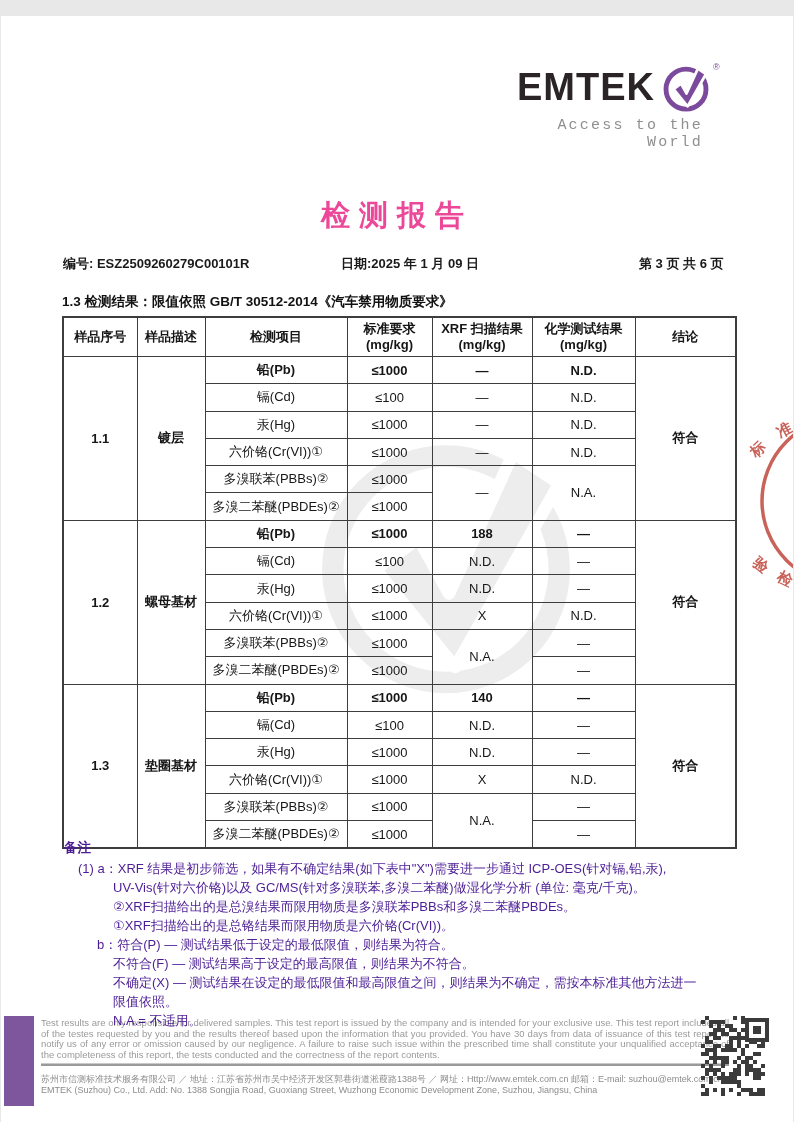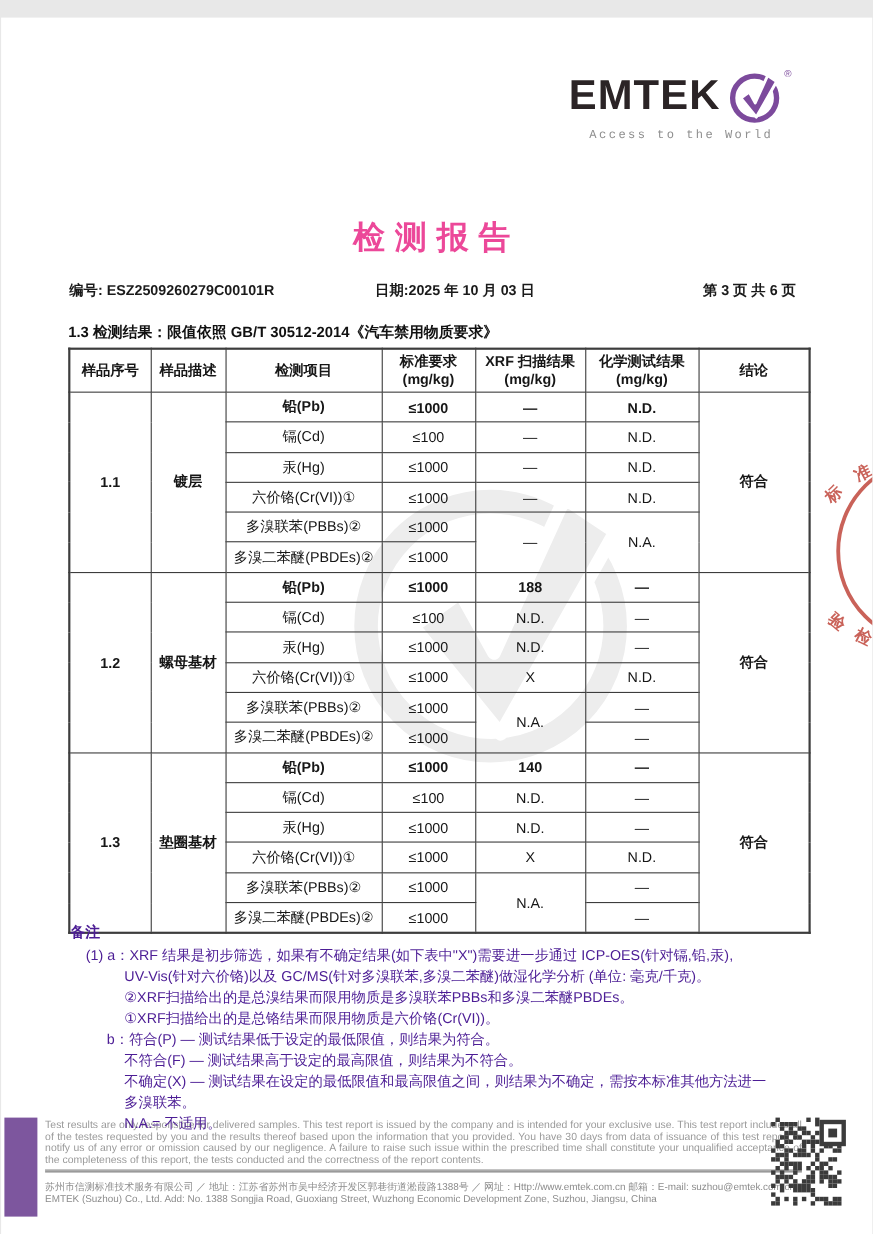--- a/index.html
+++ b/index.html
@@ -5,21 +5,21 @@
   html,body{margin:0;padding:0;background:#e8e8e8;}
   .page{position:relative;width:792px;height:1122px;background:#ffffff;margin:16px auto;
         overflow:hidden;font-family:"Liberation Sans","DejaVu Sans",sans-serif;color:#1f1f1f;}
 
   
   .logo{position:absolute;top:44px;left:516px;width:200px;}
   .brand-line{display:flex;align-items:center;}
   .brand-word{font-size:38px;font-weight:700;letter-spacing:1px;color:#2b2426;line-height:1;}
   .brand-icon{width:54px;height:54px;margin-left:4px;}
   .reg-mark{font-size:9px;color:#7c4a9c;align-self:flex-start;margin-top:2px;}
-  .tagline{margin-top:3px;padding-right:14px;text-align:right;font-size:11px;
+  .tagline{margin-top:3px;padding-right:14px;text-align:right;font-size:15px;
            letter-spacing:2.2px;color:#8f8f8f;font-family:"Liberation Mono","DejaVu Sans Mono",monospace;}
 
   
   .report-title{position:absolute;top:180px;left:0;width:100%;text-align:center;
                 font-size:29px;font-weight:700;letter-spacing:9px;color:#ec4899;}
   .meta-row{position:absolute;top:239px;left:0;width:100%;font-size:13px;font-weight:600;color:#1a1a1a;}
   .meta-no{position:absolute;left:62px;}
   .meta-date{position:absolute;left:340px;}
   .meta-page{position:absolute;left:638px;}
 
@@ -77,21 +77,21 @@
       </span>
       <span class="reg-mark">®</span>
     </div>
     <div class="tagline">Access to the World</div>
   </div>
 
   <div class="report-title">检测报告</div>
 
   <div class="meta-row">
     <span class="meta-no">编号: ESZ2509260279C00101R</span>
-    <span class="meta-date">日期:2025 年 10 月 03 日</span>
+    <span class="meta-date">日期:2025 年 1 月 09 日</span>
     <span class="meta-page">第 3 页 共 6 页</span>
   </div>
 
   <div class="section-heading">1.3 检测结果：限值依照 GB/T 30512-2014《汽车禁用物质要求》</div>
 
   <div class="watermark">
     <svg viewBox="0 0 100 100" width="306" height="306">
       <circle cx="50" cy="54" r="37" fill="none" stroke="#ededed" stroke-width="7"></circle>
       <path d="M27 54 L41 44 L51 62 L72 16 L87 26 L53 86 Z" fill="#ededed" stroke="#ffffff" stroke-width="4" stroke-linejoin="round"></path>
     </svg>
@@ -257,21 +257,21 @@
   <div class="notes">
     <div class="notes-heading">备注</div>
     <div>
         <div class="note-line ind1">(1) a：XRF 结果是初步筛选，如果有不确定结果(如下表中"X")需要进一步通过 ICP-OES(针对镉,铅,汞),</div>
         <div class="note-line ind3">UV-Vis(针对六价铬)以及 GC/MS(针对多溴联苯,多溴二苯醚)做湿化学分析 (单位: 毫克/千克)。</div>
         <div class="note-line ind3">②XRF扫描给出的是总溴结果而限用物质是多溴联苯PBBs和多溴二苯醚PBDEs。</div>
         <div class="note-line ind3">①XRF扫描给出的是总铬结果而限用物质是六价铬(Cr(VI))。</div>
         <div class="note-line ind2">b：符合(P) — 测试结果低于设定的最低限值，则结果为符合。</div>
         <div class="note-line ind3">不符合(F) — 测试结果高于设定的最高限值，则结果为不符合。</div>
         <div class="note-line ind3">不确定(X) — 测试结果在设定的最低限值和最高限值之间，则结果为不确定，需按本标准其他方法进一</div>
-        <div class="note-line ind3">多溴联苯。</div>
+        <div class="note-line ind3">限值依照。</div>
         <div class="note-line ind3">N.A.= 不适用。</div>
       </div>
   </div>
 
   <div class="stamp">
     <svg width="160" height="190" viewBox="0 0 160 190">
       <g stroke="#c5554b" fill="#c5554b">
         <circle cx="104" cy="89" r="84" fill="none" stroke-width="3.5"></circle>
         <path d="M104 44 L117 76 L151 79 L125 101 L134 134 L104 116 L74 134 L83 101 L57 79 L91 76 Z" stroke="none"></path>
         <text x="14" y="46" font-size="15" transform="rotate(-44 14 46)" stroke="none" font-weight="bold">标</text>

